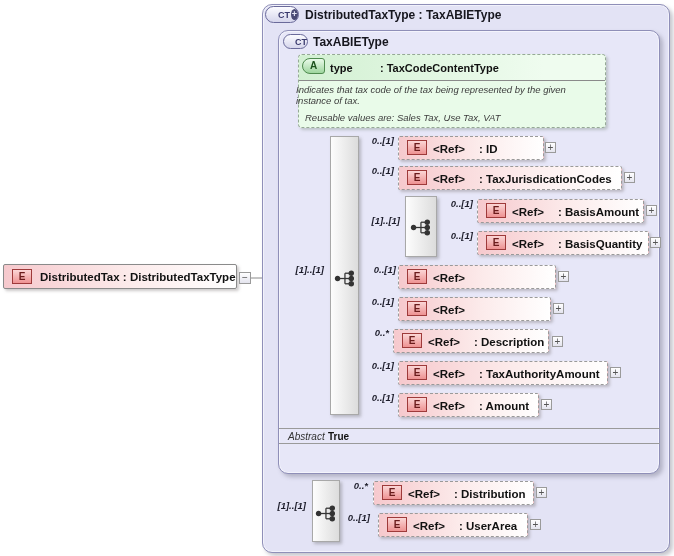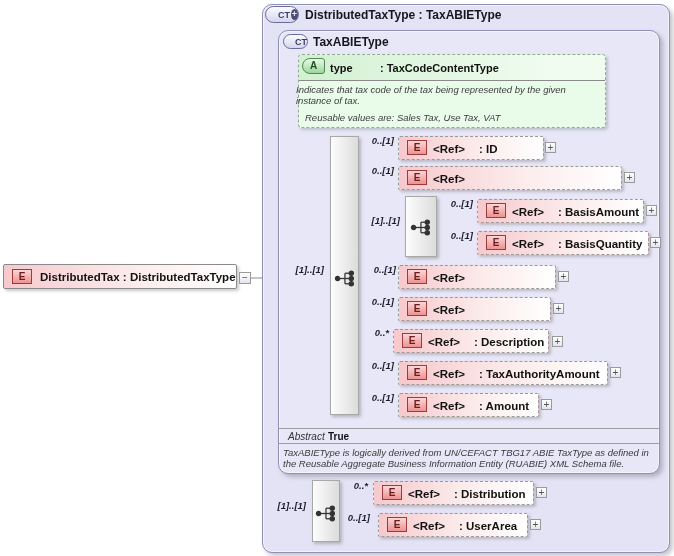--- a/index.html
+++ b/index.html
@@ -140,20 +140,21 @@
     <span class="eicon">E</span>
     <span class="elref">&lt;Ref&gt;</span>
     <span class="elname">: ID</span>
   </div>
   <div class="plusbox" style="left:545px;top:142px;">+</div>
 
   <div class="card" style="left:344px;top:165px;">0..[1]</div>
   <div class="box el" style="left:398px;top:166px;width:224px;">
     <span class="eicon">E</span>
     <span class="elref">&lt;Ref&gt;</span>
+    <span class="elname">: TaxJurisdicationCodes</span>
   </div>
   <div class="plusbox" style="left:624px;top:172px;">+</div>
 
   <div class="card" style="left:423px;top:198px;">0..[1]</div>
   <div class="box el" style="left:477px;top:199px;width:167px;">
     <span class="eicon">E</span>
     <span class="elref">&lt;Ref&gt;</span>
     <span class="elname">: BasisAmount</span>
   </div>
   <div class="plusbox" style="left:646px;top:205px;">+</div>
@@ -202,21 +203,20 @@
     <span class="eicon">E</span>
     <span class="elref">&lt;Ref&gt;</span>
     <span class="elname">: Amount</span>
   </div>
   <div class="plusbox" style="left:541px;top:399px;">+</div>
 
   <div class="sep" style="left:279px;top:428px;width:381px;"></div>
   <div class="abslabel" style="left:288px;top:431px;">Abstract</div>
   <div class="absvalue" style="left:328px;top:431px;">True</div>
   <div class="sep" style="left:279px;top:443px;width:381px;"></div>
-  <div class="footdoc" style="left:283px;top:447px;width:374px;">TaxABIEType is logically derived from UN/CEFACT TBG17 ABIE TaxType as defined in the Reusable Aggregate Business Information Entity (RUABIE) XML Schema file.</div>
 
   <div class="box seqbar" style="left:312px;top:480px;width:28px;height:62px;"></div>
   <svg class="seqglyph" style="left:315px;top:504px;" width="24" height="19" viewBox="0 0 22 18">
     <g stroke="#333" fill="#333" stroke-width="1.2">
       <circle cx="3" cy="9" r="2"></circle>
         <line x1="5" y1="9" x2="10" y2="9"></line>
       <line x1="10" y1="4" x2="10" y2="14"></line>
       <line x1="10" y1="4" x2="14" y2="4"></line>
         <line x1="10" y1="9" x2="14" y2="9"></line>
         <line x1="10" y1="14" x2="14" y2="14"></line>

